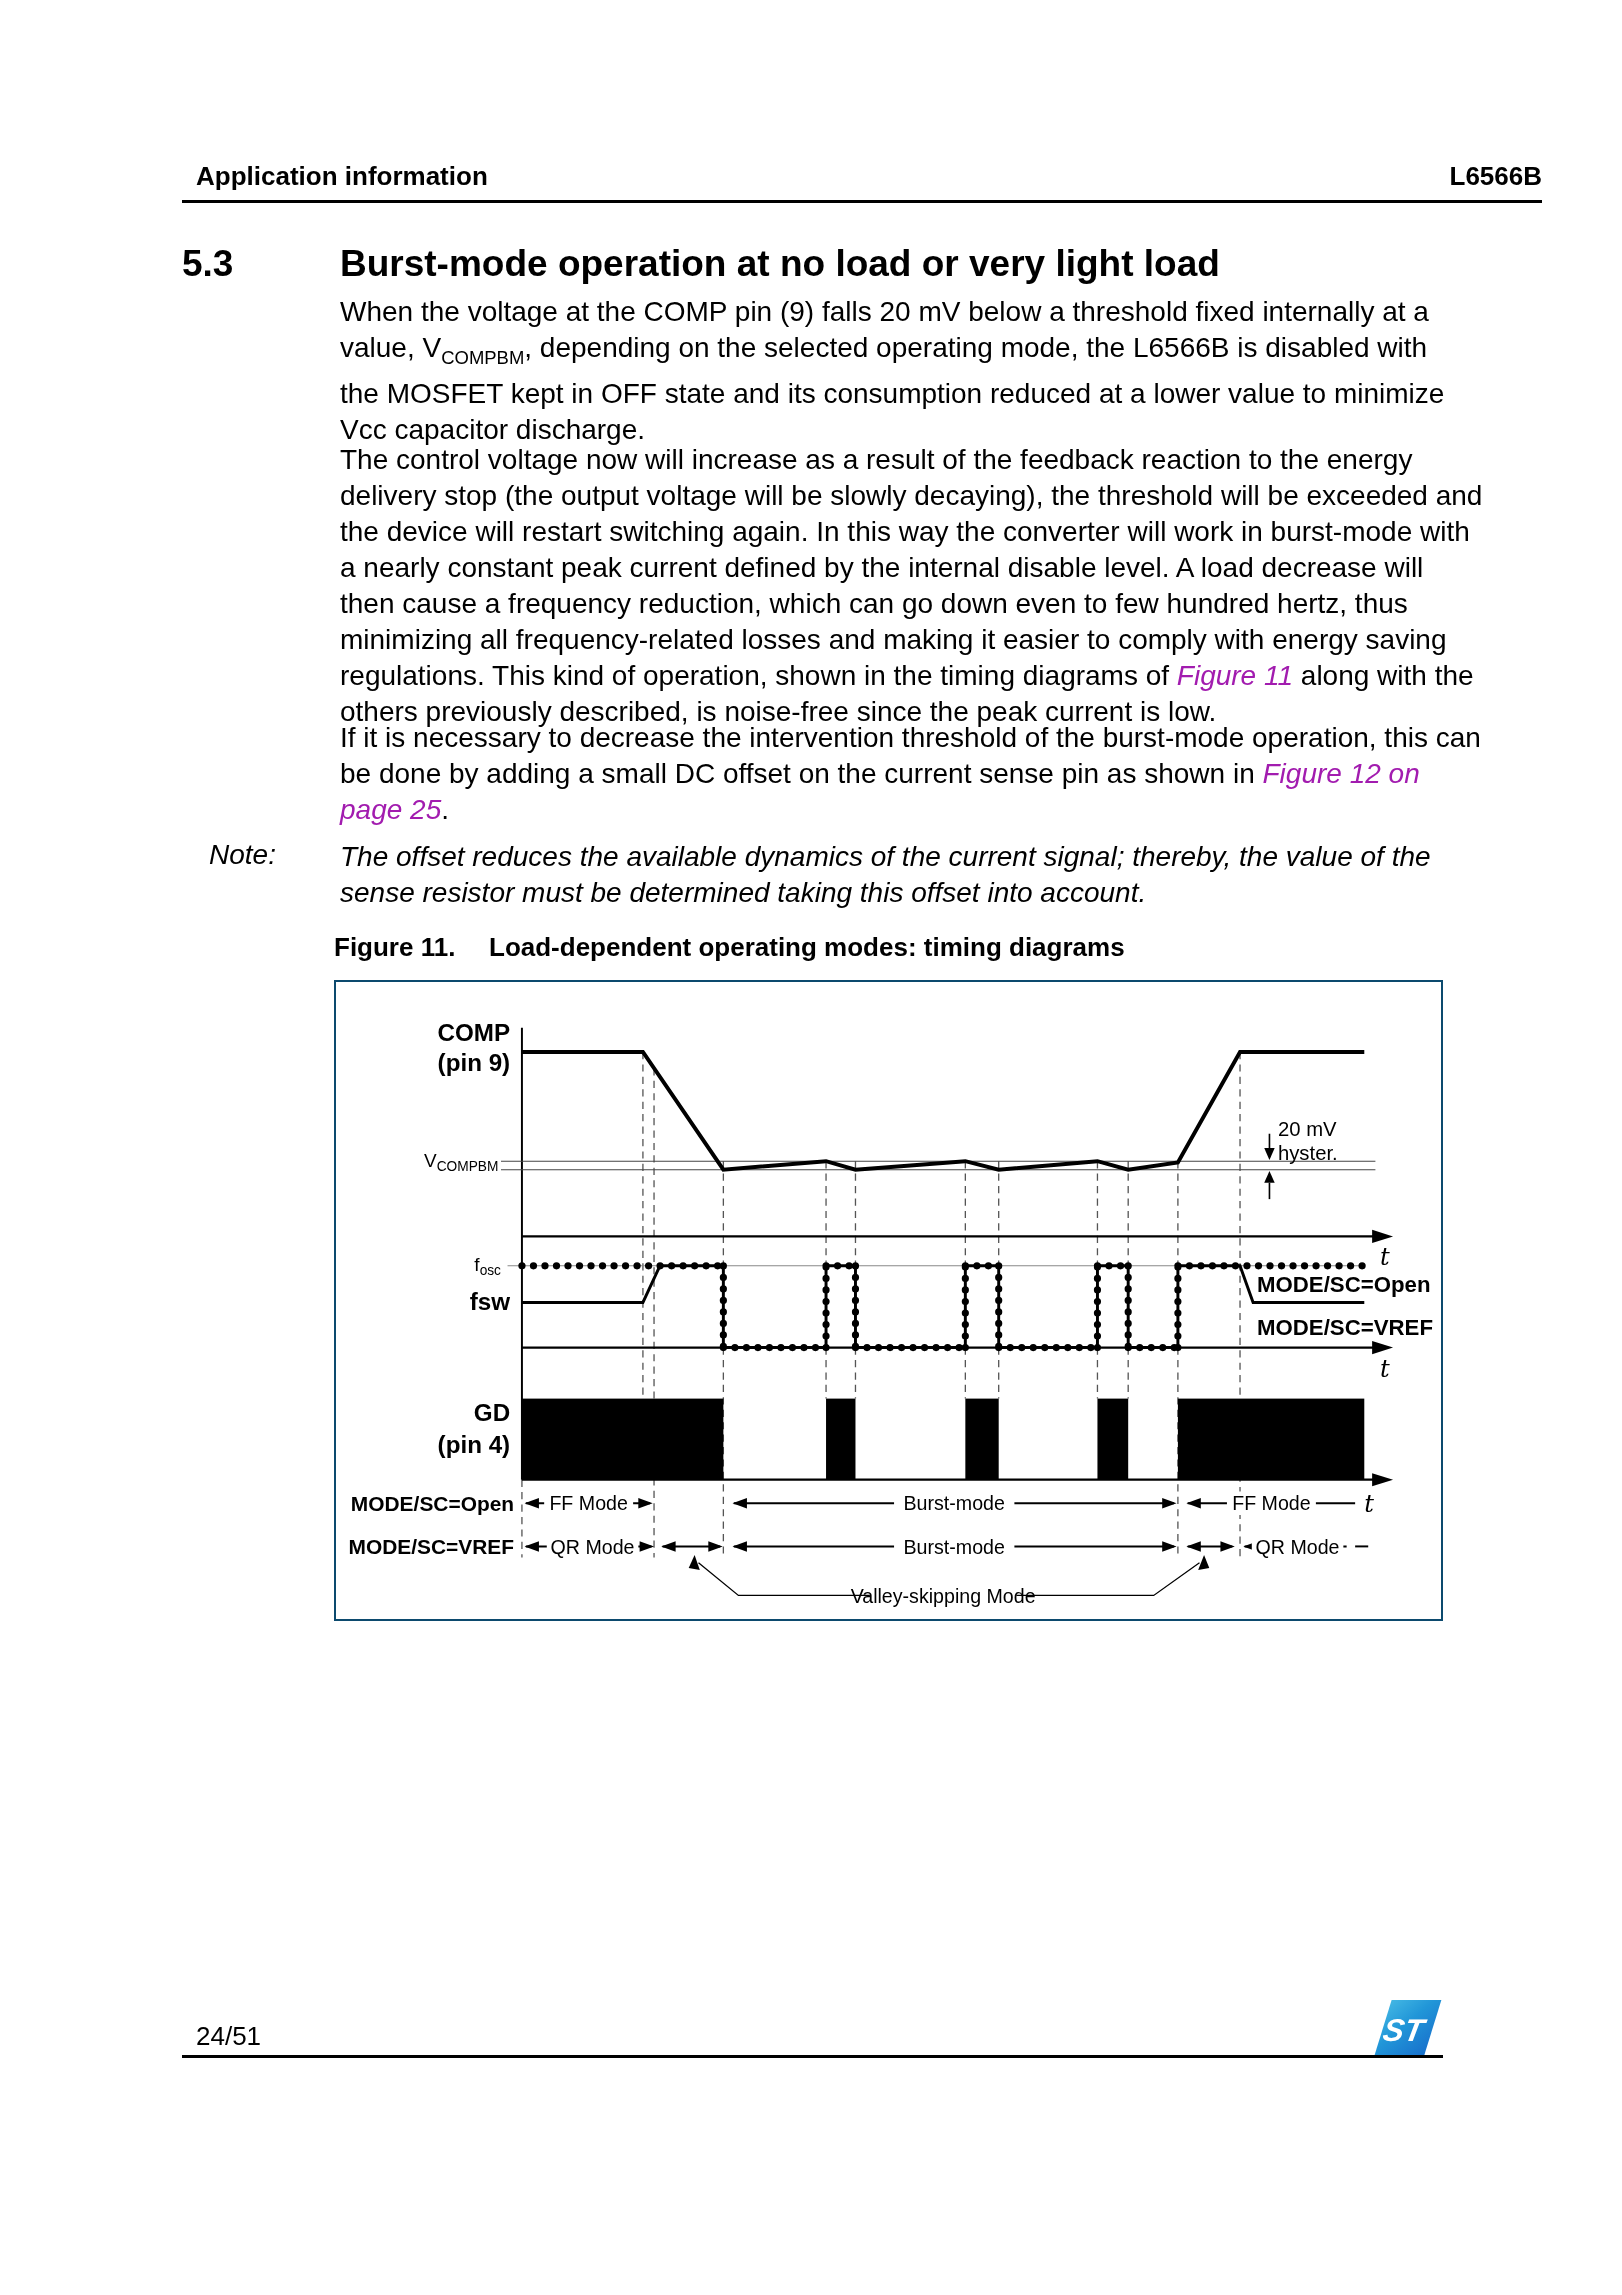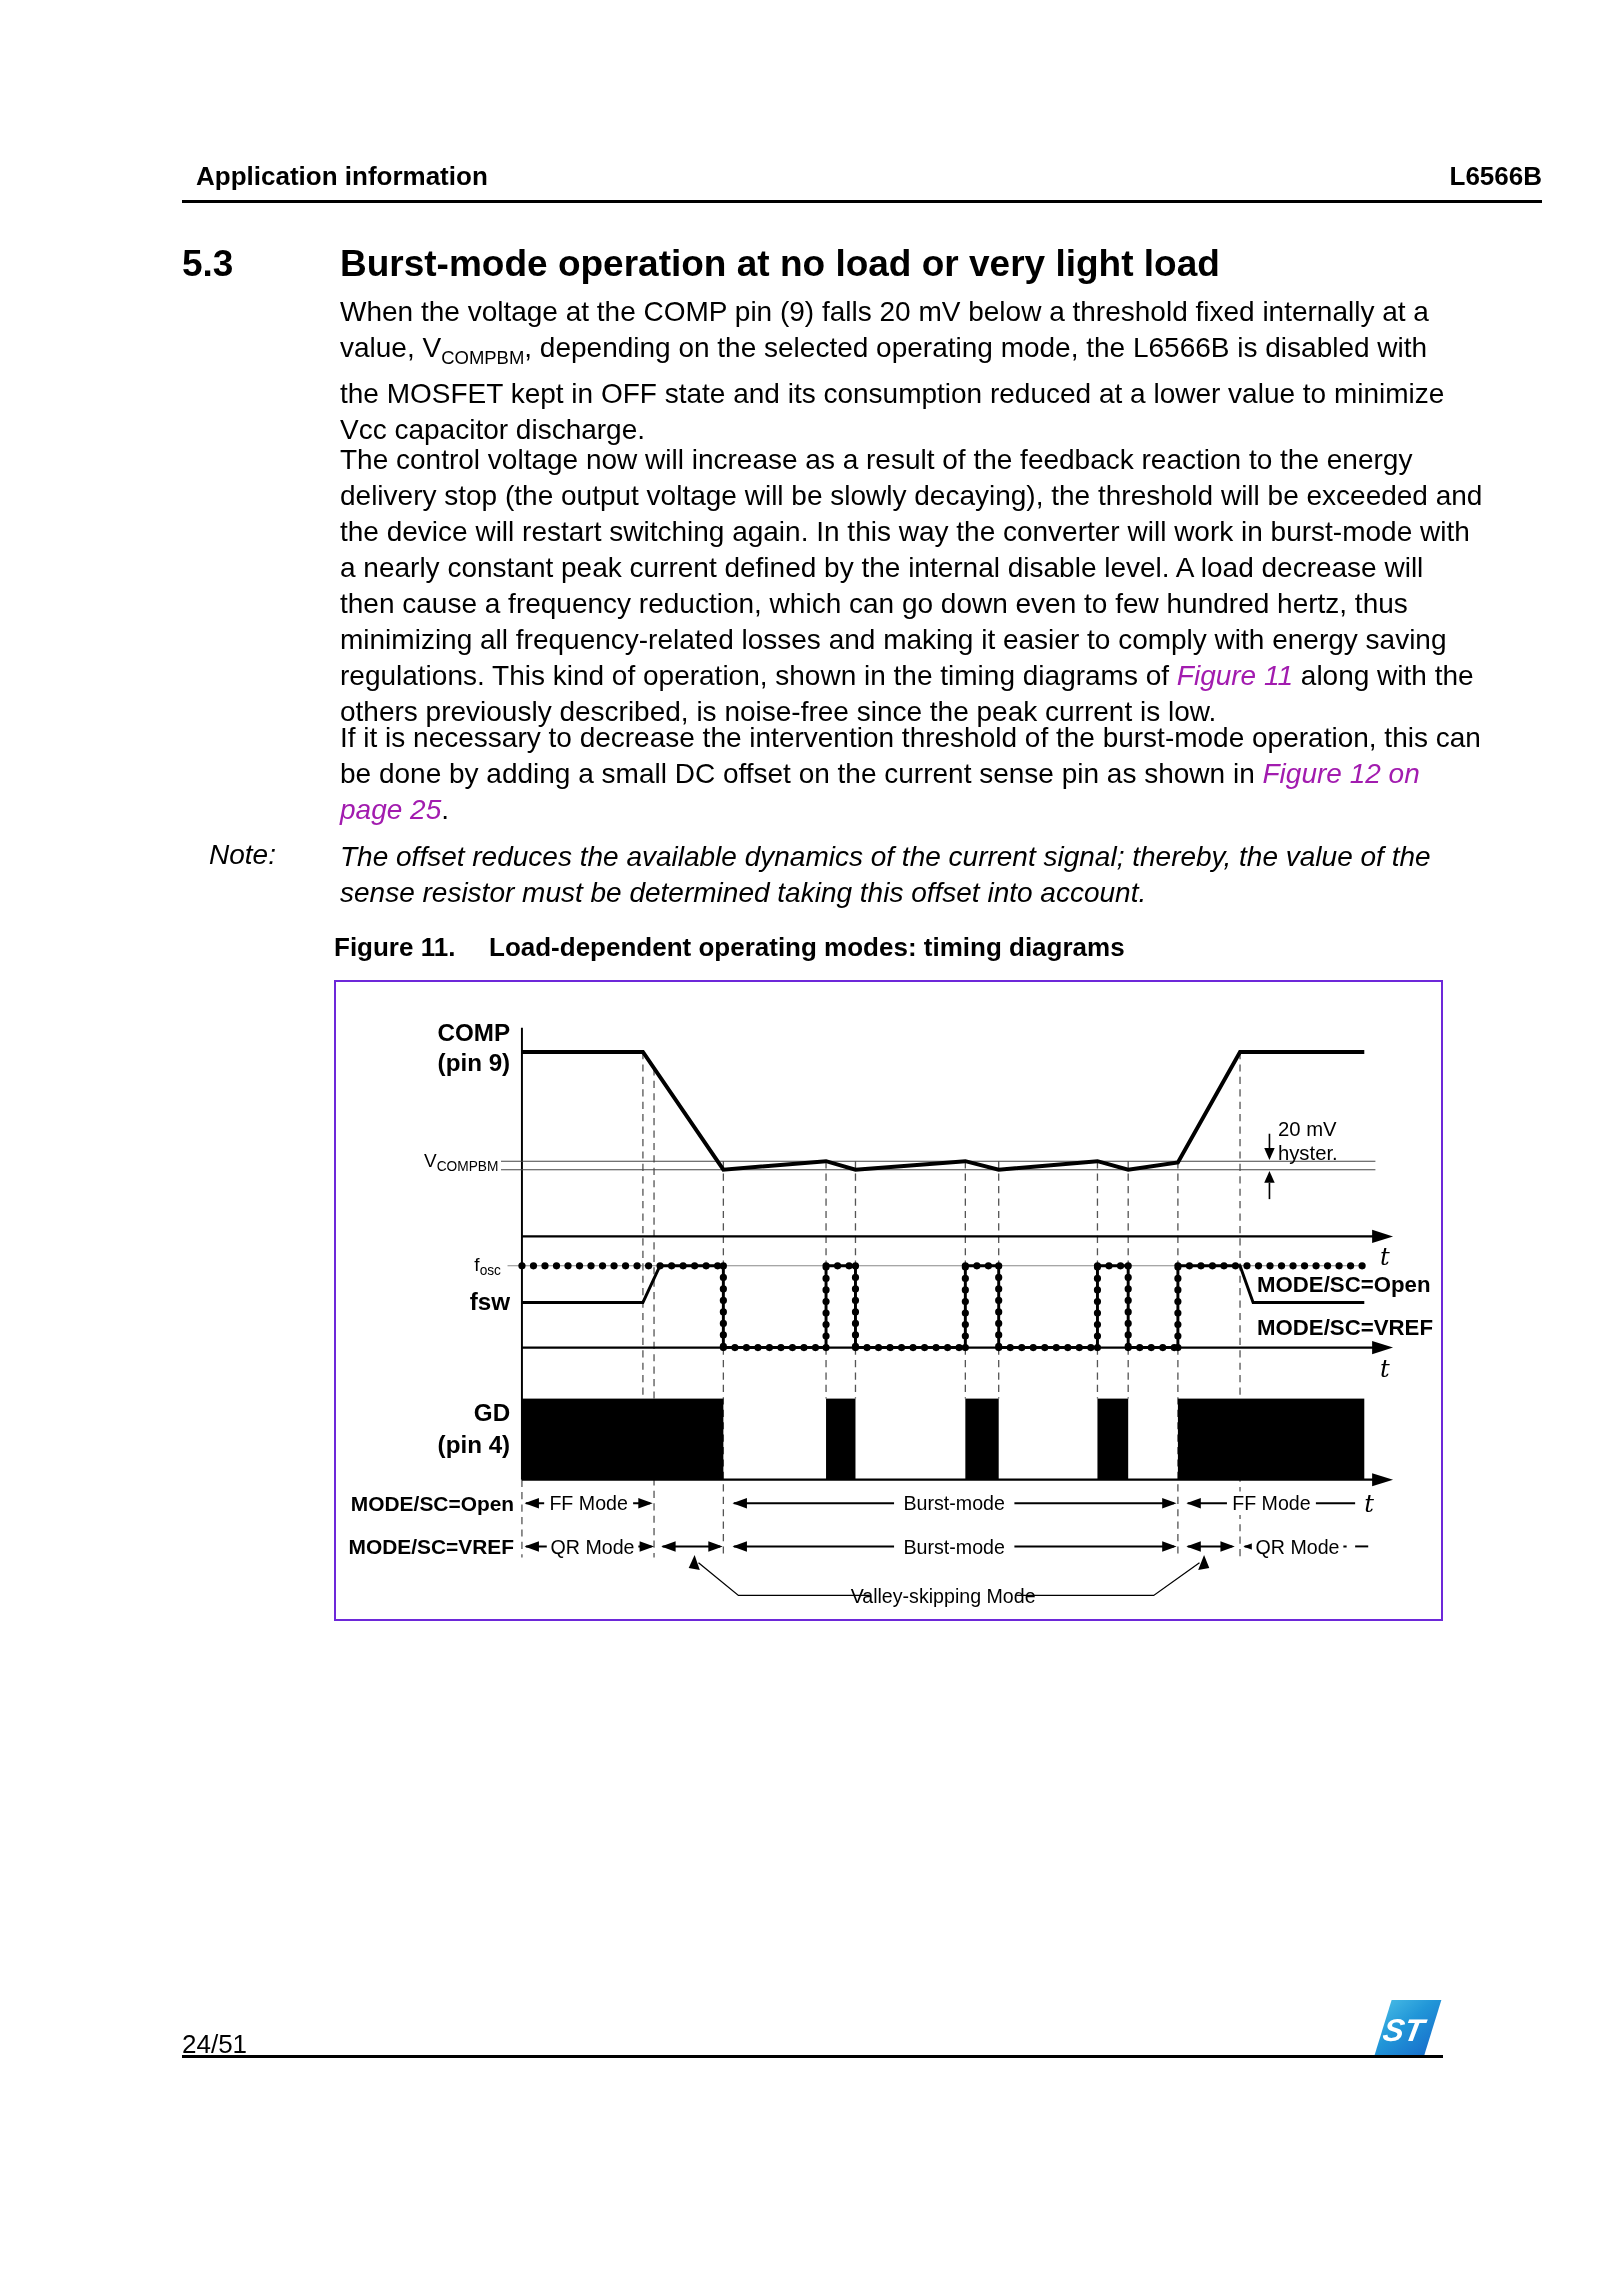--- a/index.html
+++ b/index.html
@@ -18,23 +18,23 @@
   
   .para{left:340px;width:1217px;font-size:28px;line-height:36px;white-space:nowrap;}
   .p1{top:294px;} .p2{top:442px;} .p3{top:720px;}
   .note-label{left:209px;top:839px;font-size:28px;font-style:italic;}
   .note-body{left:340px;top:839px;width:1217px;font-size:28px;line-height:36px;font-style:italic;white-space:nowrap;}
   .link{color:#a21caf;font-style:italic;}
   sub{font-size:0.66em;}
   
   .fig-cap-label{left:334px;top:932px;font-size:26px;font-weight:bold;}
   .fig-cap-text{left:489px;top:932px;font-size:26px;font-weight:bold;}
-  .fig-box{left:334px;top:980px;width:1109px;height:641px;border:2px solid #6d28d9;box-sizing:border-box;background:#fff;}
-  
-  .ftr-page{left:182px;top:2021px;font-size:26px;margin-top:8px;}
+  .fig-box{left:334px;top:980px;width:1109px;height:641px;border:2px solid #0c4a6e;box-sizing:border-box;background:#fff;}
+  
+  .ftr-page{left:196px;top:2021px;font-size:26px;}
   .ftr-rule{left:182px;top:2055px;width:1261px;height:2.6px;background:#000;}
   .ftr-logo{left:1372px;top:1998px;width:72px;height:59px;}
 </style>
 </head>
 <body>
 
 <div class="abs hdr-left">Application information</div>
 <div class="abs hdr-right">L6566B</div>
 <div class="abs hdr-rule"></div>
 

